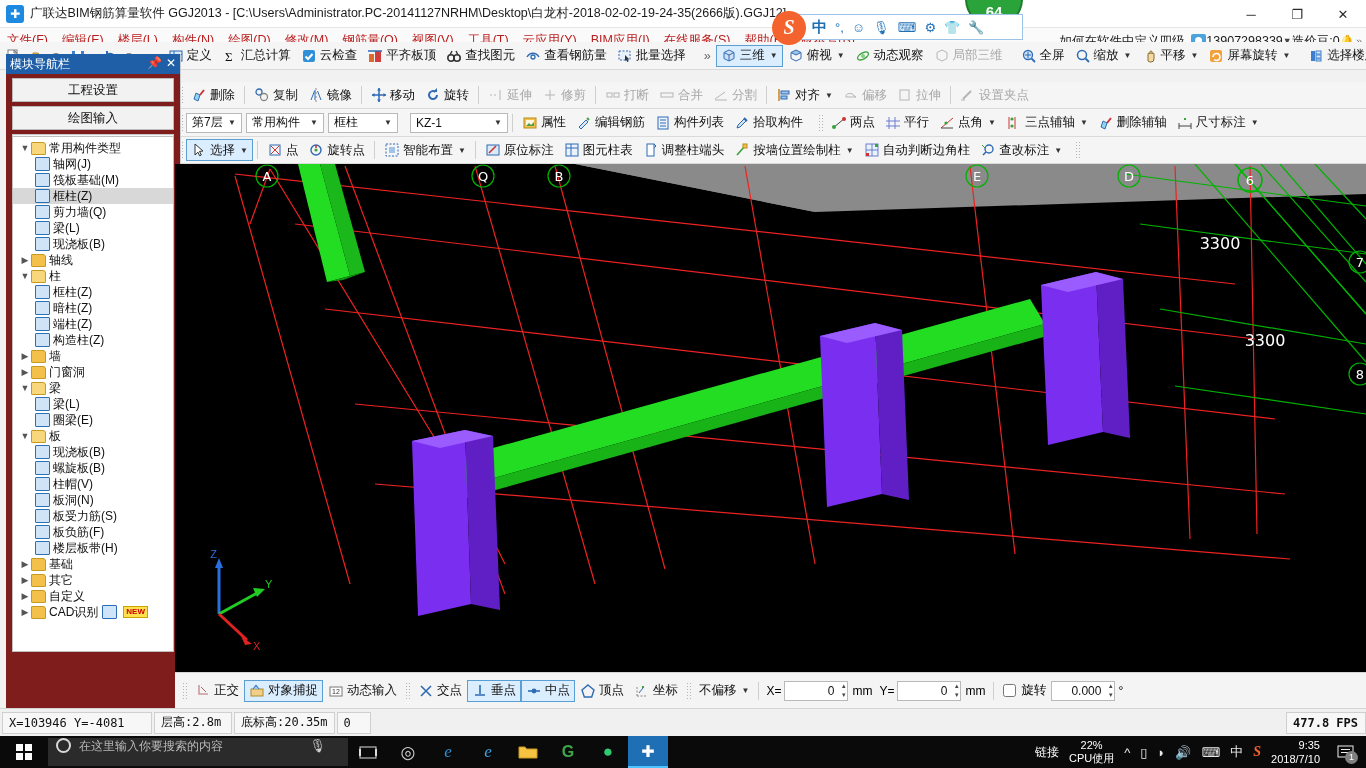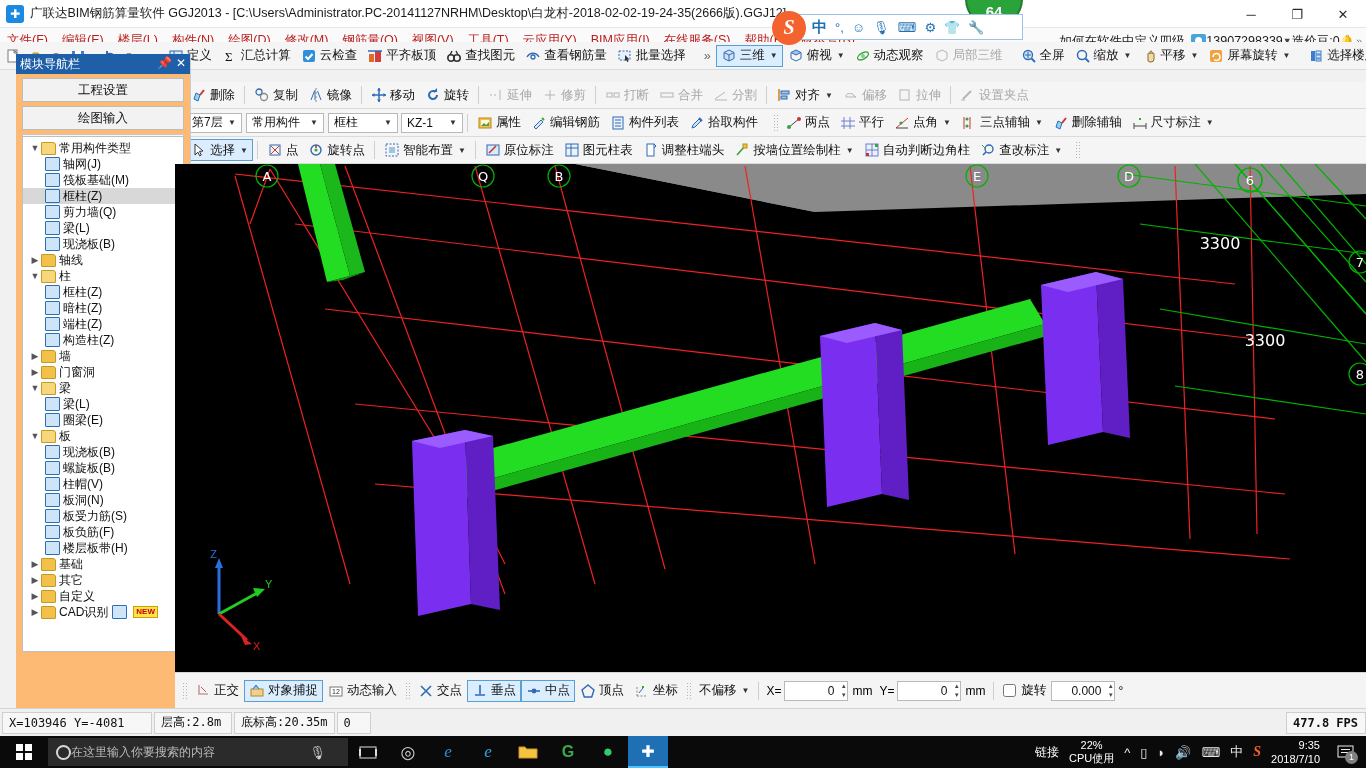--- a/index.html
+++ b/index.html
@@ -93,22 +93,22 @@
   
   .combo {
     height:20px; border:1px solid #b9b9b9; background:#fff; display:flex; align-items:center;
     font-size:12px; color:#111; padding:0 2px 0 5px; position:relative;
   }
   .combo span.v { flex:1; overflow:hidden; white-space:nowrap;}
   .combo .arw { width:14px;text-align:center;font-size:8px;color:#333;}
 
   
   .sidebar {
-    position:absolute; left:16px; top:54px; width:175px; height:654px;
-    background:#fdba74; border-right:1px solid #c9ccd1;
+    position:absolute; left:6px; top:54px; width:175px; height:654px;
+    background:#7f1d1d; border-right:1px solid #c9ccd1;
   }
   .sb-head {
     height:20px; background:#1f5fa8; color:#fff; font-size:12px; display:flex; align-items:center;
     padding-left:4px; position:relative;
   }
   .sb-head .pin, .sb-head .x { position:absolute; top:2px; font-size:12px; color:#fff; }
   .sb-head .pin { right:18px; } .sb-head .x { right:4px; }
   .sb-btn {
     height:24px; margin:4px 6px; background:#f2f2f2; border:1px solid #bcbcbc;
     display:flex; align-items:center; justify-content:center; font-size:12.5px; color:#111;
@@ -174,22 +174,22 @@
   
   .taskbar {
     position:absolute; left:0; top:736px; width:1366px; height:32px;
     background:#0a0a0a; display:flex; align-items:center;
   }
   .start { width:48px;height:32px;display:flex;align-items:center;justify-content:center;}
   .winlogo { width:16px;height:16px;display:grid;grid-template-columns:1fr 1fr;
     grid-template-rows:1fr 1fr;gap:2px;}
   .winlogo div{background:#fff;}
   .searchbox {
-    width:300px;height:28px;background:#2b2b2b;display:flex;align-items:center;
-    color:#b9b9b9;font-size:12px;padding-left:8px;position:relative;
+    width:300px;height:28px;background:#2b2b2b;display:flex;align-items:flex-start;
+    color:#b9b9b9;font-size:12px;padding-left:8px;gap:8px;position:relative;
   }
   .circ{width:15px;height:15px;border:2px solid #d8d8d8;border-radius:50%;flex:none;}
   .mic{position:absolute;right:22px;color:#cfcfcf;font-size:13px;}
   .tb-ico { width:40px;height:32px;display:flex;align-items:center;justify-content:center;}
   .tb-ico.active { border-bottom:2px solid #4cc2ff; background:#1f6fb5; }
   .tray { margin-left:auto; display:flex; align-items:center; gap:10px; padding-right:6px;
     color:#e8e8e8; font-size:11px;}
   .cpu { color:#fff; font-size:11px; line-height:13px; text-align:center;}
   .clock { color:#fff; font-size:11px; line-height:14px; text-align:right;}
   .notif { width:30px;height:32px;display:flex;align-items:center;justify-content:center;position:relative;}
@@ -577,21 +577,21 @@
       <span class="arw">▼</span>
     </div>
     <div class="combo" style="width:78px;margin-left:4px">
       <span class="v">常用构件</span>
       <span class="arw">▼</span>
     </div>
     <div class="combo" style="width:70px;margin-left:4px">
       <span class="v">框柱</span>
       <span class="arw">▼</span>
     </div>
-    <div class="combo" style="width:62px;margin-left:3px">
+    <div class="combo" style="width:98px;margin-left:12px">
       <span class="v">KZ-1</span>
       <span class="arw">▼</span>
     </div>
     <div class="sep"></div>
     <div class="tbitem">
       <span class="ico">
         <svg width="16" height="16">
             <rect x="2" y="3" width="12" height="10" fill="#f3c14a" stroke="#b88c1b"></rect>
             <rect x="4" y="5" width="8" height="6" fill="#fff8e0"></rect>
             <path d="M4 11l3-3 2 2 3-3v4z" fill="#4d9b4d"></path>

